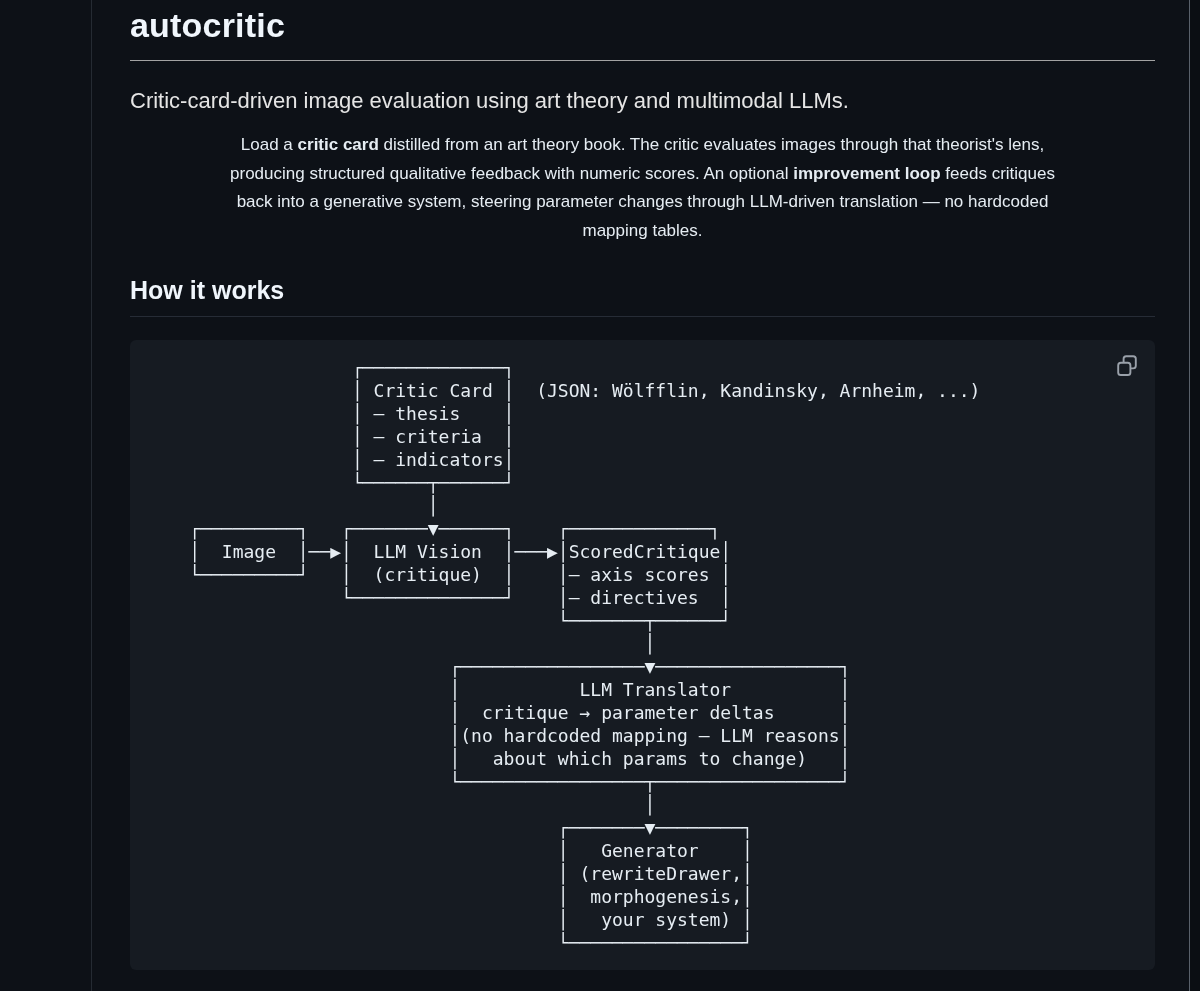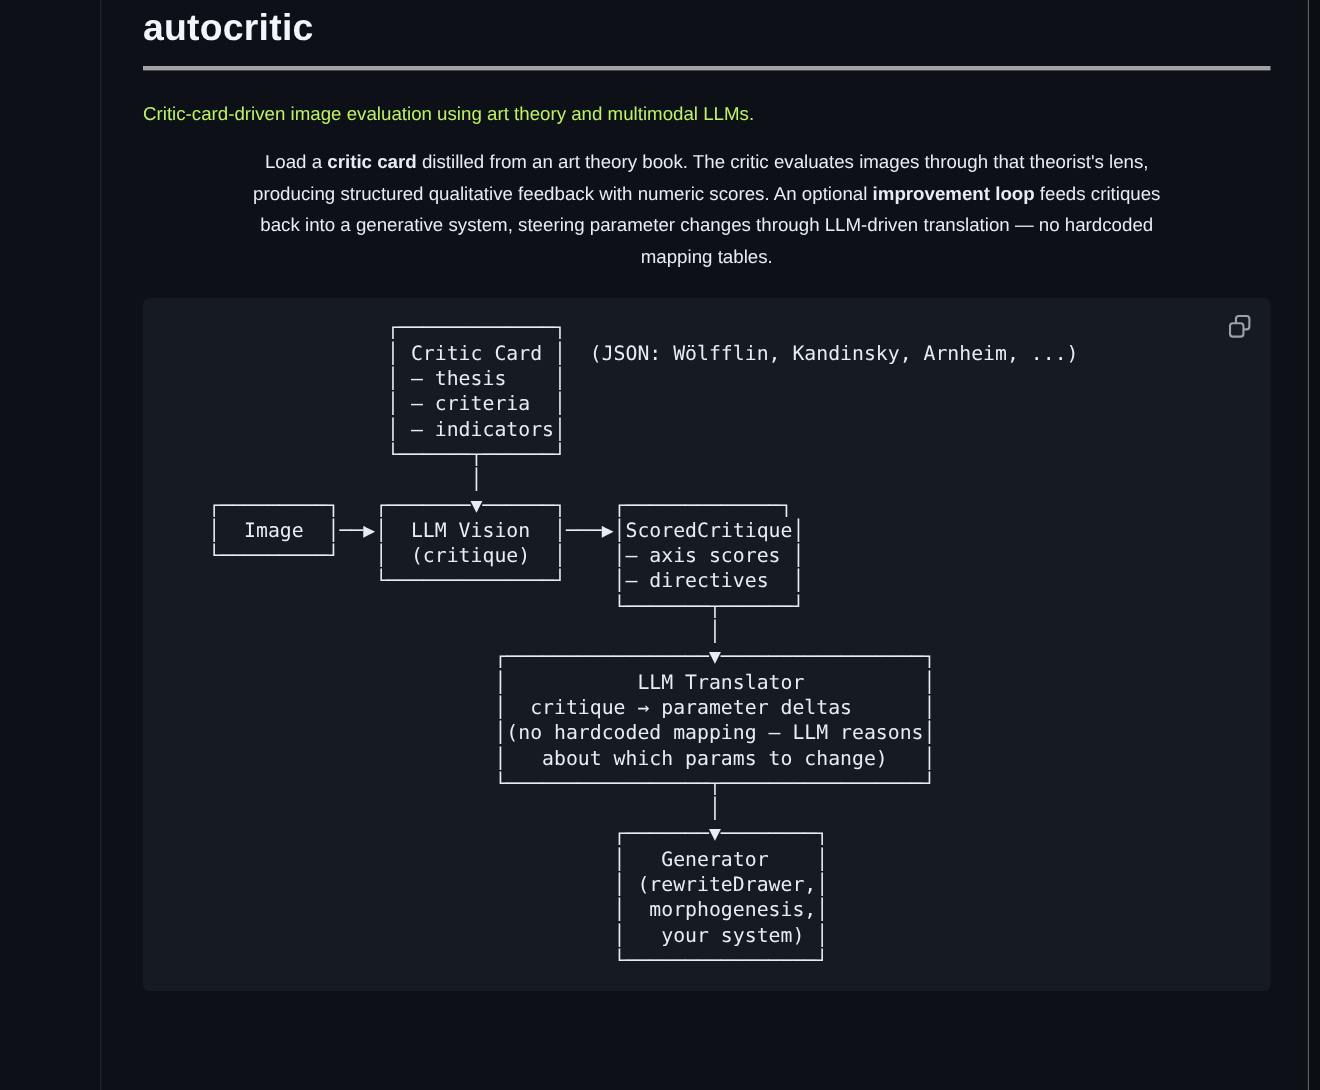--- a/index.html
+++ b/index.html
@@ -42,28 +42,28 @@
     left: 130px; top: 0;
     width: 1025px;
   }
   h1.title {
     margin: 0;
     padding: 4px 0 14px 0;
     font-size: 34px;
     line-height: 42px;
     font-weight: 700;
     color: #f0f6fc;
-    border-bottom: 4px solid #a3a3a3;
+    border-bottom: 1px solid #a3a3a3;
     letter-spacing: 0.2px;
   }
   p.intro {
     margin: 26px 0 0 0;
-    font-size: 17px;
+    font-size: 22px;
     line-height: 28px;
-    color: #bef264;
+    color: #e5e5e5;
   }
   p.description {
     margin: 16px 0 0 0;
     font-size: 17px;
     line-height: 28.6px;
     color: #e6edf3;
     white-space: normal;
     text-align: center;
   }
   p.description b { font-weight: 700; color: #e6edf3; }
@@ -114,20 +114,21 @@
   <div class="left-rail"></div>
 
   <div class="main">
 
     <h1 class="title">autocritic</h1>
 
     <p class="intro">Critic-card-driven image evaluation using art theory and multimodal LLMs.</p>
 
     <p class="description" id="description"><span>Load a </span><b>critic card</b><span> distilled from an art theory book. The critic evaluates images through that theorist's lens,</span><br><span>producing structured qualitative feedback with numeric scores. An optional </span><b>improvement loop</b><span> feeds critiques</span><br><span>back into a generative system, steering parameter changes through LLM-driven translation — no hardcoded</span><br><span>mapping tables.</span></p>
 
+    <h2 class="section-heading">How it works</h2>
 
     <div class="code-block">
       <pre class="diagram">                   ┌─────────────┐
                    │ Critic Card │  (JSON: Wölfflin, Kandinsky, Arnheim, ...)
                    │ — thesis    │
                    │ — criteria  │
                    │ — indicators│
                    └──────┬──────┘
                           │
     ┌─────────┐   ┌───────▼──────┐    ┌─────────────┐

